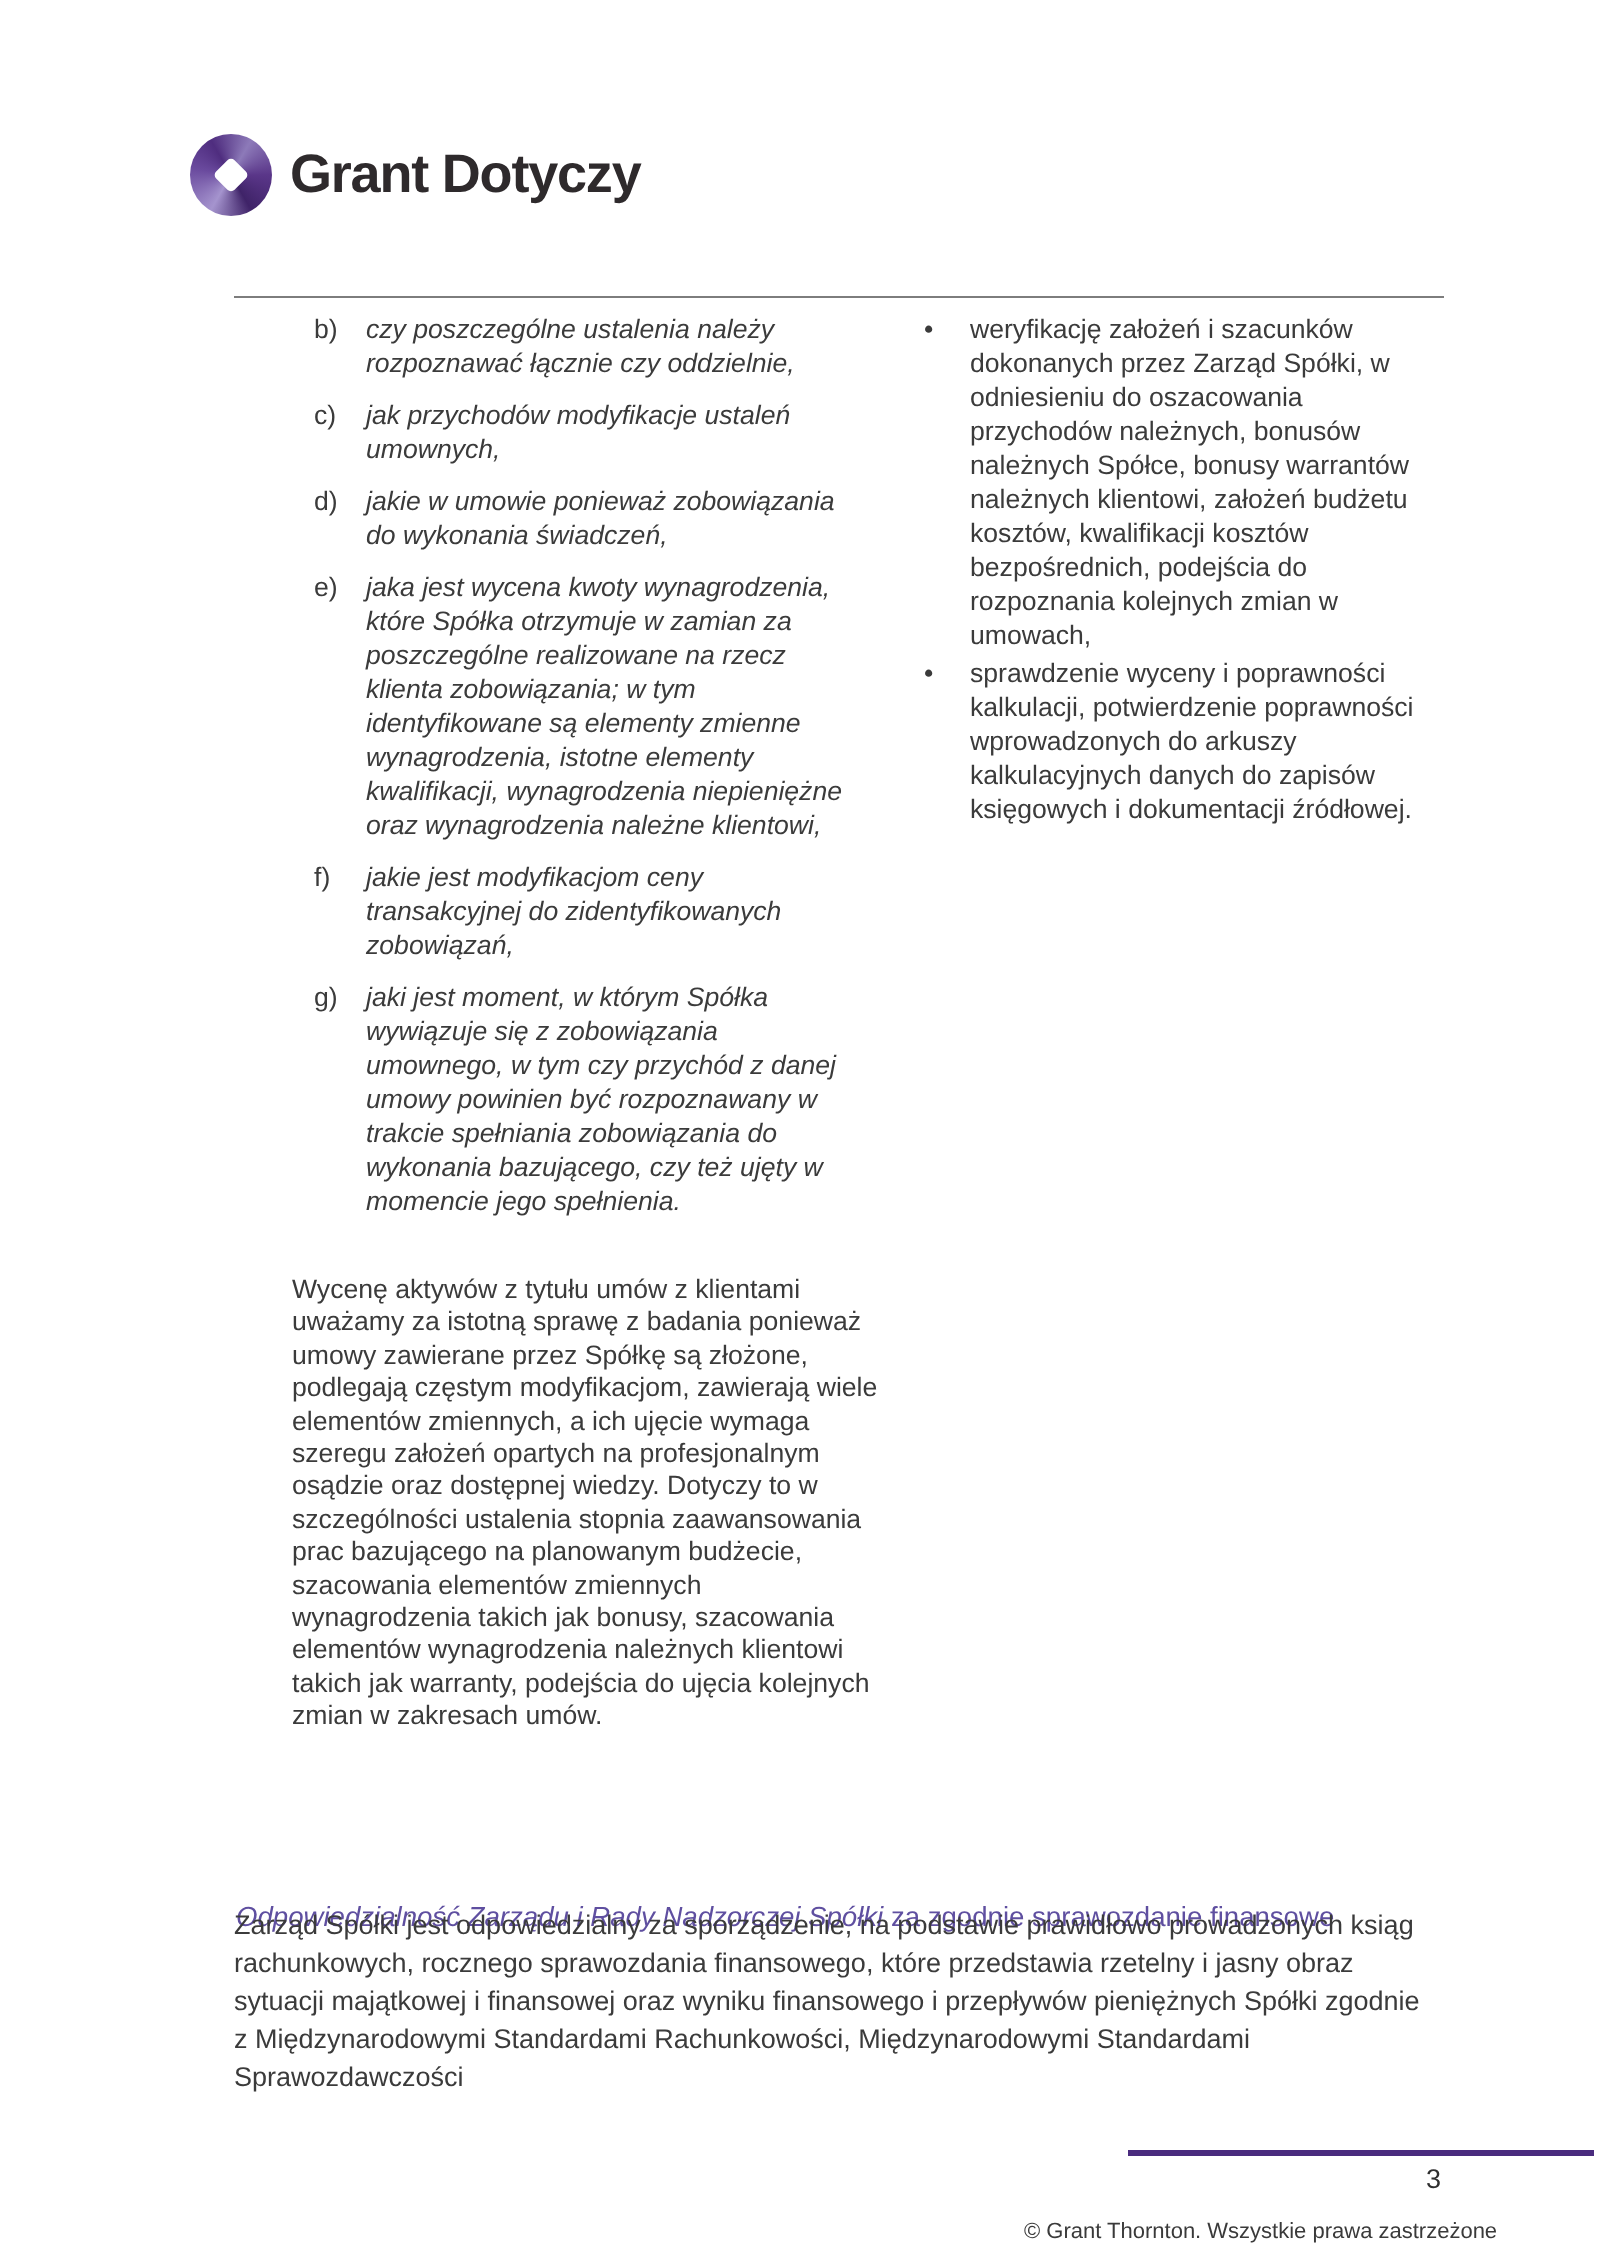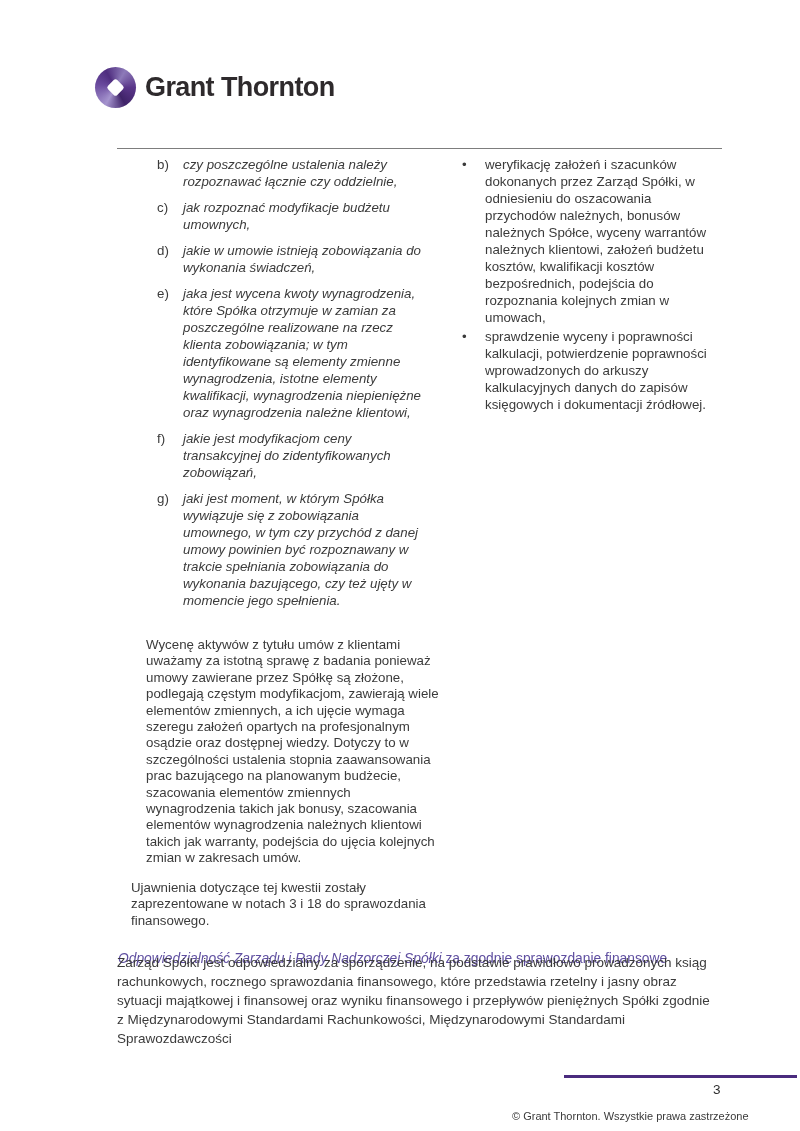--- a/index.html
+++ b/index.html
@@ -156,62 +156,61 @@
 </style>
 </head>
 <body>
 
 <div class="page">
 
   <div class="logo">
     <div class="logo-icon">
       <div class="logo-hole"></div>
     </div>
-    <span class="logo-text">Grant Thornton</span>
+    <span class="logo-text">Grant Dotyczy</span>
   </div>
 
   <div class="top-rule"></div>
 
   <div class="columns">
     <div class="col-left">
       <ol class="lettered-list">
         <li class="lettered-item">
           <span class="item-label">b)</span>
           <span class="item-text">czy poszczególne ustalenia należy rozpoznawać łącznie czy oddzielnie,</span>
         </li>
         <li class="lettered-item">
           <span class="item-label">c)</span>
-          <span class="item-text">jak rozpoznać modyfikacje budżetu umownych,</span>
+          <span class="item-text">jak przychodów modyfikacje ustaleń umownych,</span>
         </li>
         <li class="lettered-item">
           <span class="item-label">d)</span>
-          <span class="item-text">jakie w umowie istnieją zobowiązania do wykonania świadczeń,</span>
+          <span class="item-text">jakie w umowie ponieważ zobowiązania do wykonania świadczeń,</span>
         </li>
         <li class="lettered-item">
           <span class="item-label">e)</span>
           <span class="item-text">jaka jest wycena kwoty wynagrodzenia, które Spółka otrzymuje w zamian za poszczególne realizowane na rzecz klienta zobowiązania; w tym identyfikowane są elementy zmienne wynagrodzenia, istotne elementy kwalifikacji, wynagrodzenia niepieniężne oraz wynagrodzenia należne klientowi,</span>
         </li>
         <li class="lettered-item">
           <span class="item-label">f)</span>
           <span class="item-text">jakie jest modyfikacjom ceny transakcyjnej do zidentyfikowanych zobowiązań,</span>
         </li>
         <li class="lettered-item">
           <span class="item-label">g)</span>
           <span class="item-text">jaki jest moment, w którym Spółka wywiązuje się z zobowiązania umownego, w tym czy przychód z danej umowy powinien być rozpoznawany w trakcie spełniania zobowiązania do wykonania bazującego, czy też ujęty w momencie jego spełnienia.</span>
         </li>
       </ol>
       <p class="para first">Wycenę aktywów z tytułu umów z klientami uważamy za istotną sprawę z badania ponieważ umowy zawierane przez Spółkę są złożone, podlegają częstym modyfikacjom, zawierają wiele elementów zmiennych, a ich ujęcie wymaga szeregu założeń opartych na profesjonalnym osądzie oraz dostępnej wiedzy. Dotyczy to w szczególności ustalenia stopnia zaawansowania prac bazującego na planowanym budżecie, szacowania elementów zmiennych wynagrodzenia takich jak bonusy, szacowania elementów wynagrodzenia należnych klientowi takich jak warranty, podejścia do ujęcia kolejnych zmian w zakresach umów.</p>
-      <p class="para">Ujawnienia dotyczące tej kwestii zostały zaprezentowane w notach 3 i 18 do sprawozdania finansowego.</p>
     </div>
 
     <div class="col-right">
       <ul class="bullet-list">
         <li class="bullet-item">
           <span class="bullet-glyph">•</span>
-          <span class="bullet-text">weryfikację założeń i szacunków dokonanych przez Zarząd Spółki, w odniesieniu do oszacowania przychodów należnych, bonusów należnych Spółce, wyceny warrantów należnych klientowi, założeń budżetu kosztów, kwalifikacji kosztów bezpośrednich, podejścia do rozpoznania kolejnych zmian w umowach,</span>
+          <span class="bullet-text">weryfikację założeń i szacunków dokonanych przez Zarząd Spółki, w odniesieniu do oszacowania przychodów należnych, bonusów należnych Spółce, bonusy warrantów należnych klientowi, założeń budżetu kosztów, kwalifikacji kosztów bezpośrednich, podejścia do rozpoznania kolejnych zmian w umowach,</span>
         </li>
         <li class="bullet-item">
           <span class="bullet-glyph">•</span>
           <span class="bullet-text">sprawdzenie wyceny i poprawności kalkulacji, potwierdzenie poprawności wprowadzonych do arkuszy kalkulacyjnych danych do zapisów księgowych i dokumentacji źródłowej.</span>
         </li>
       </ul>
     </div>
   </div>
 
   <h2 class="section-heading"><em>Odpowiedzialność Zarządu i Rady Nadzorczej Spółki</em><span> za zgodnie sprawozdanie finansowe</span></h2>

